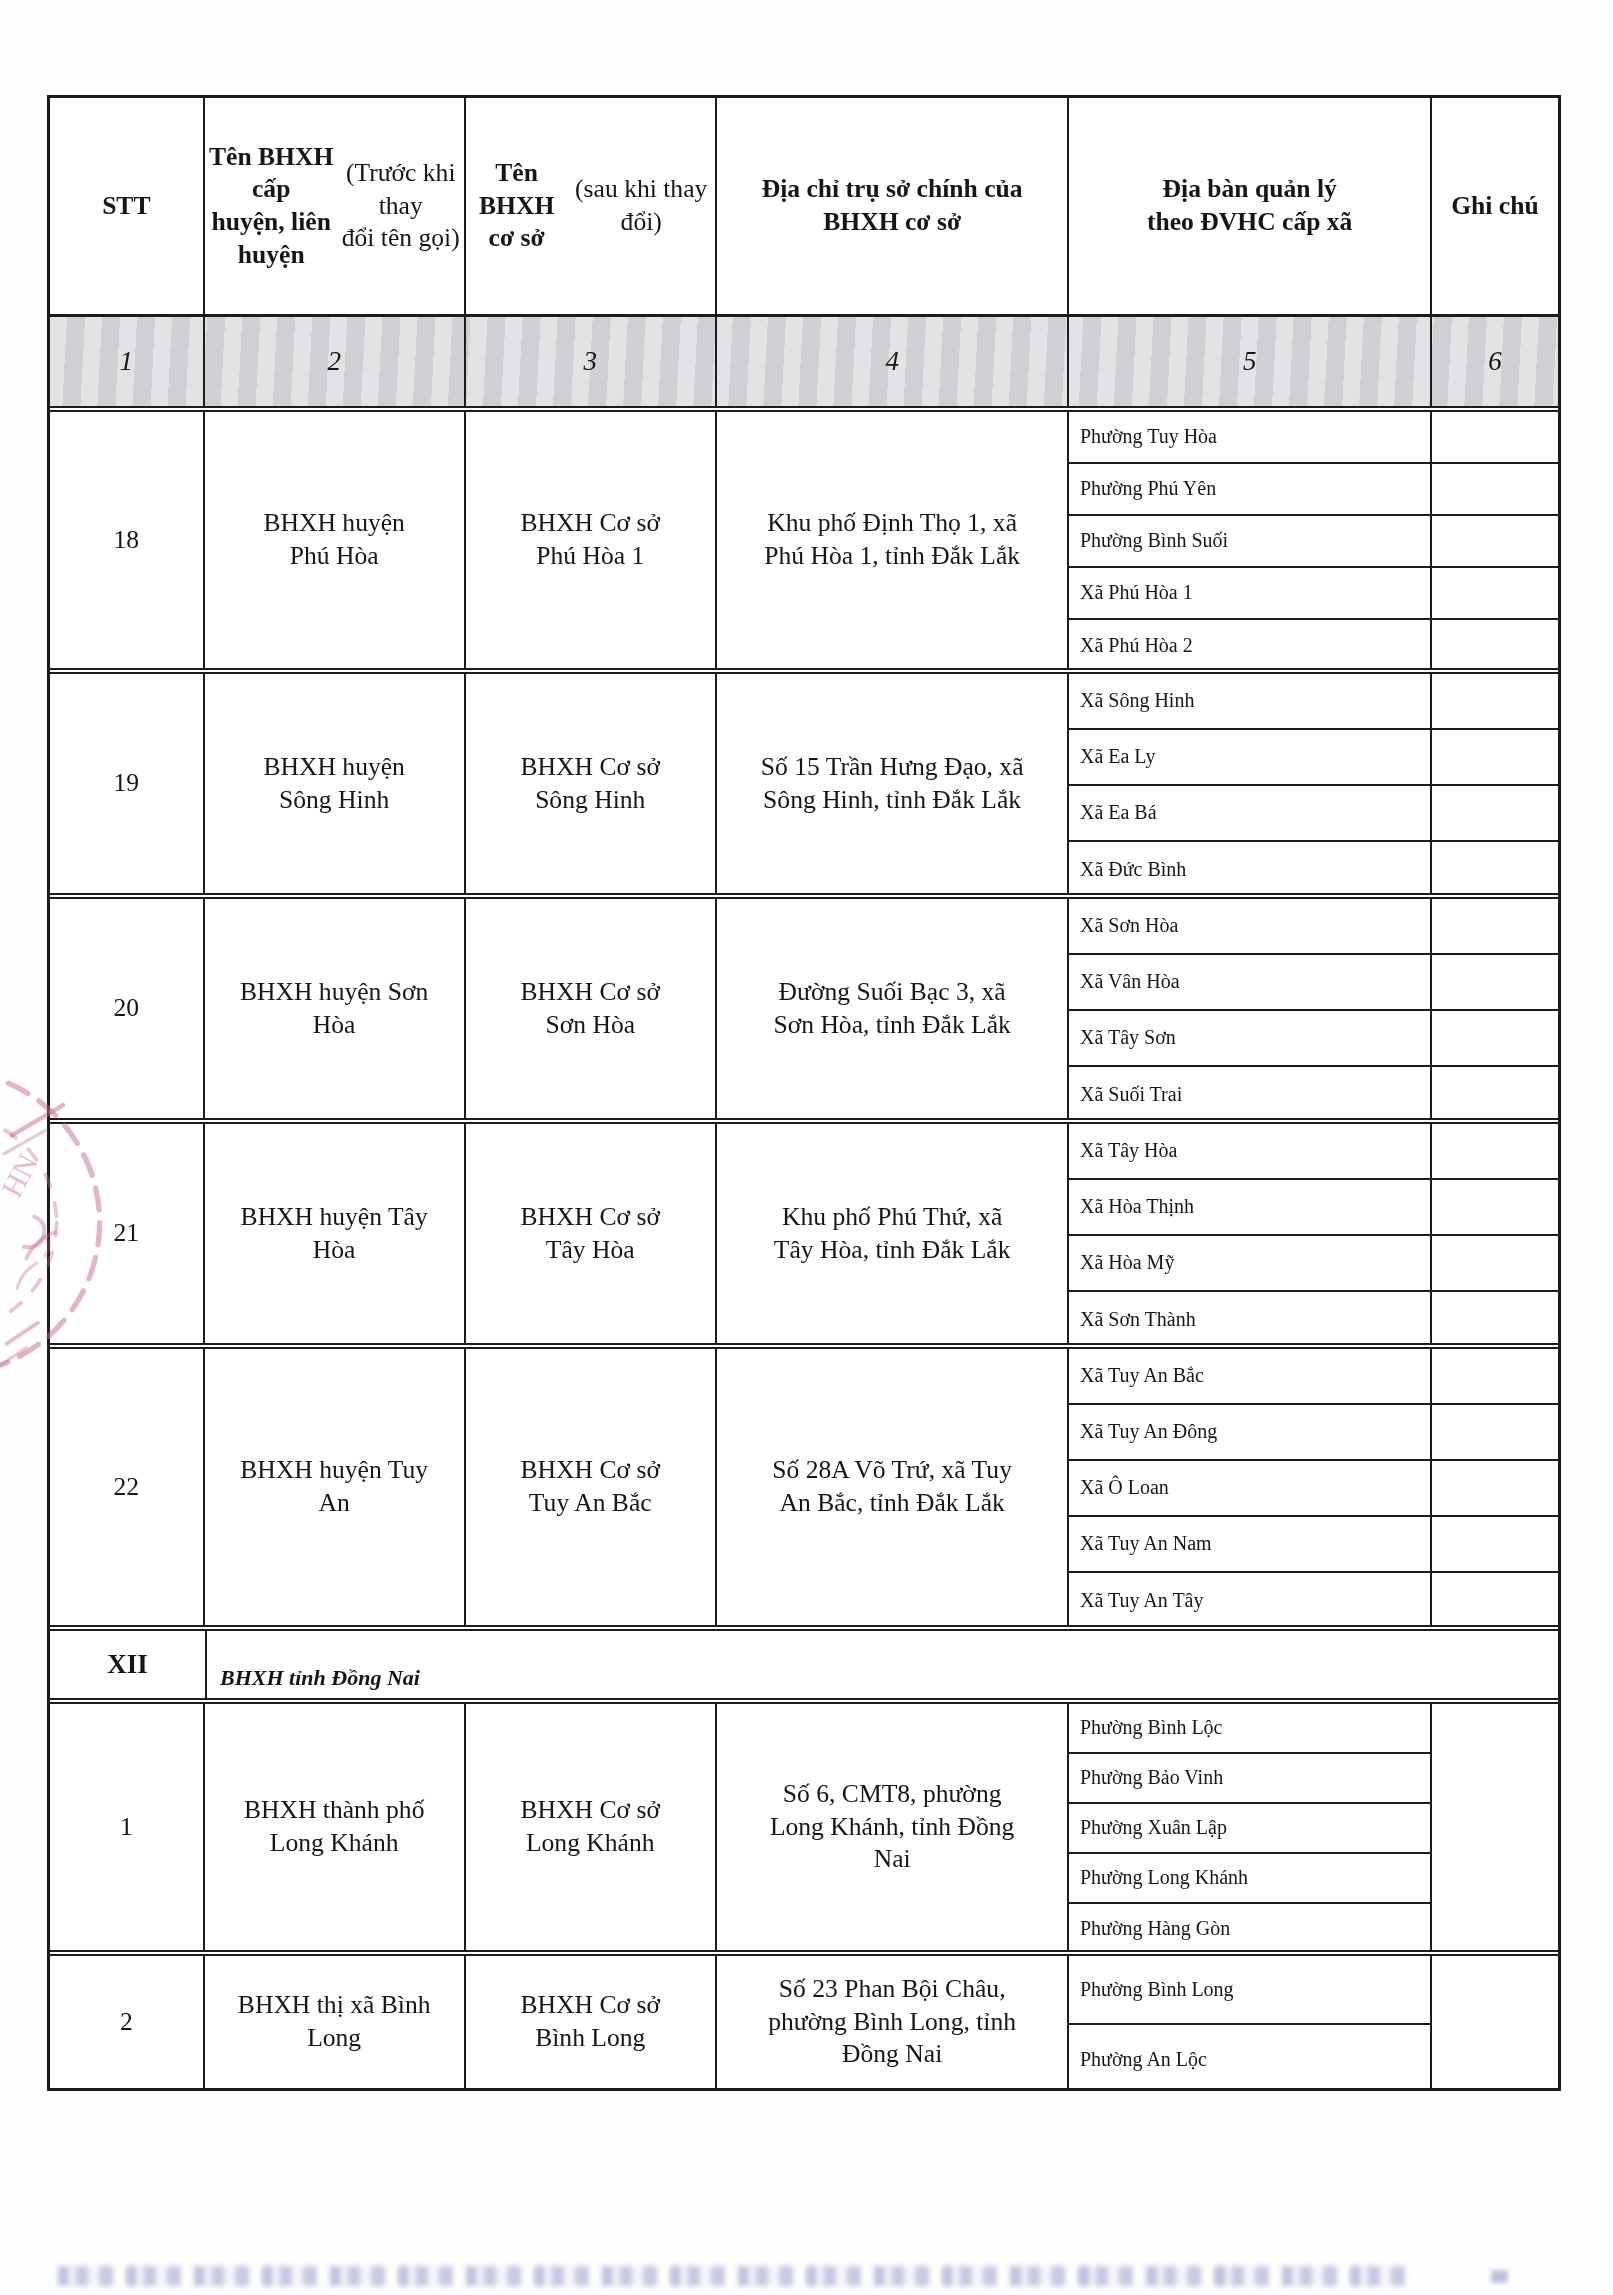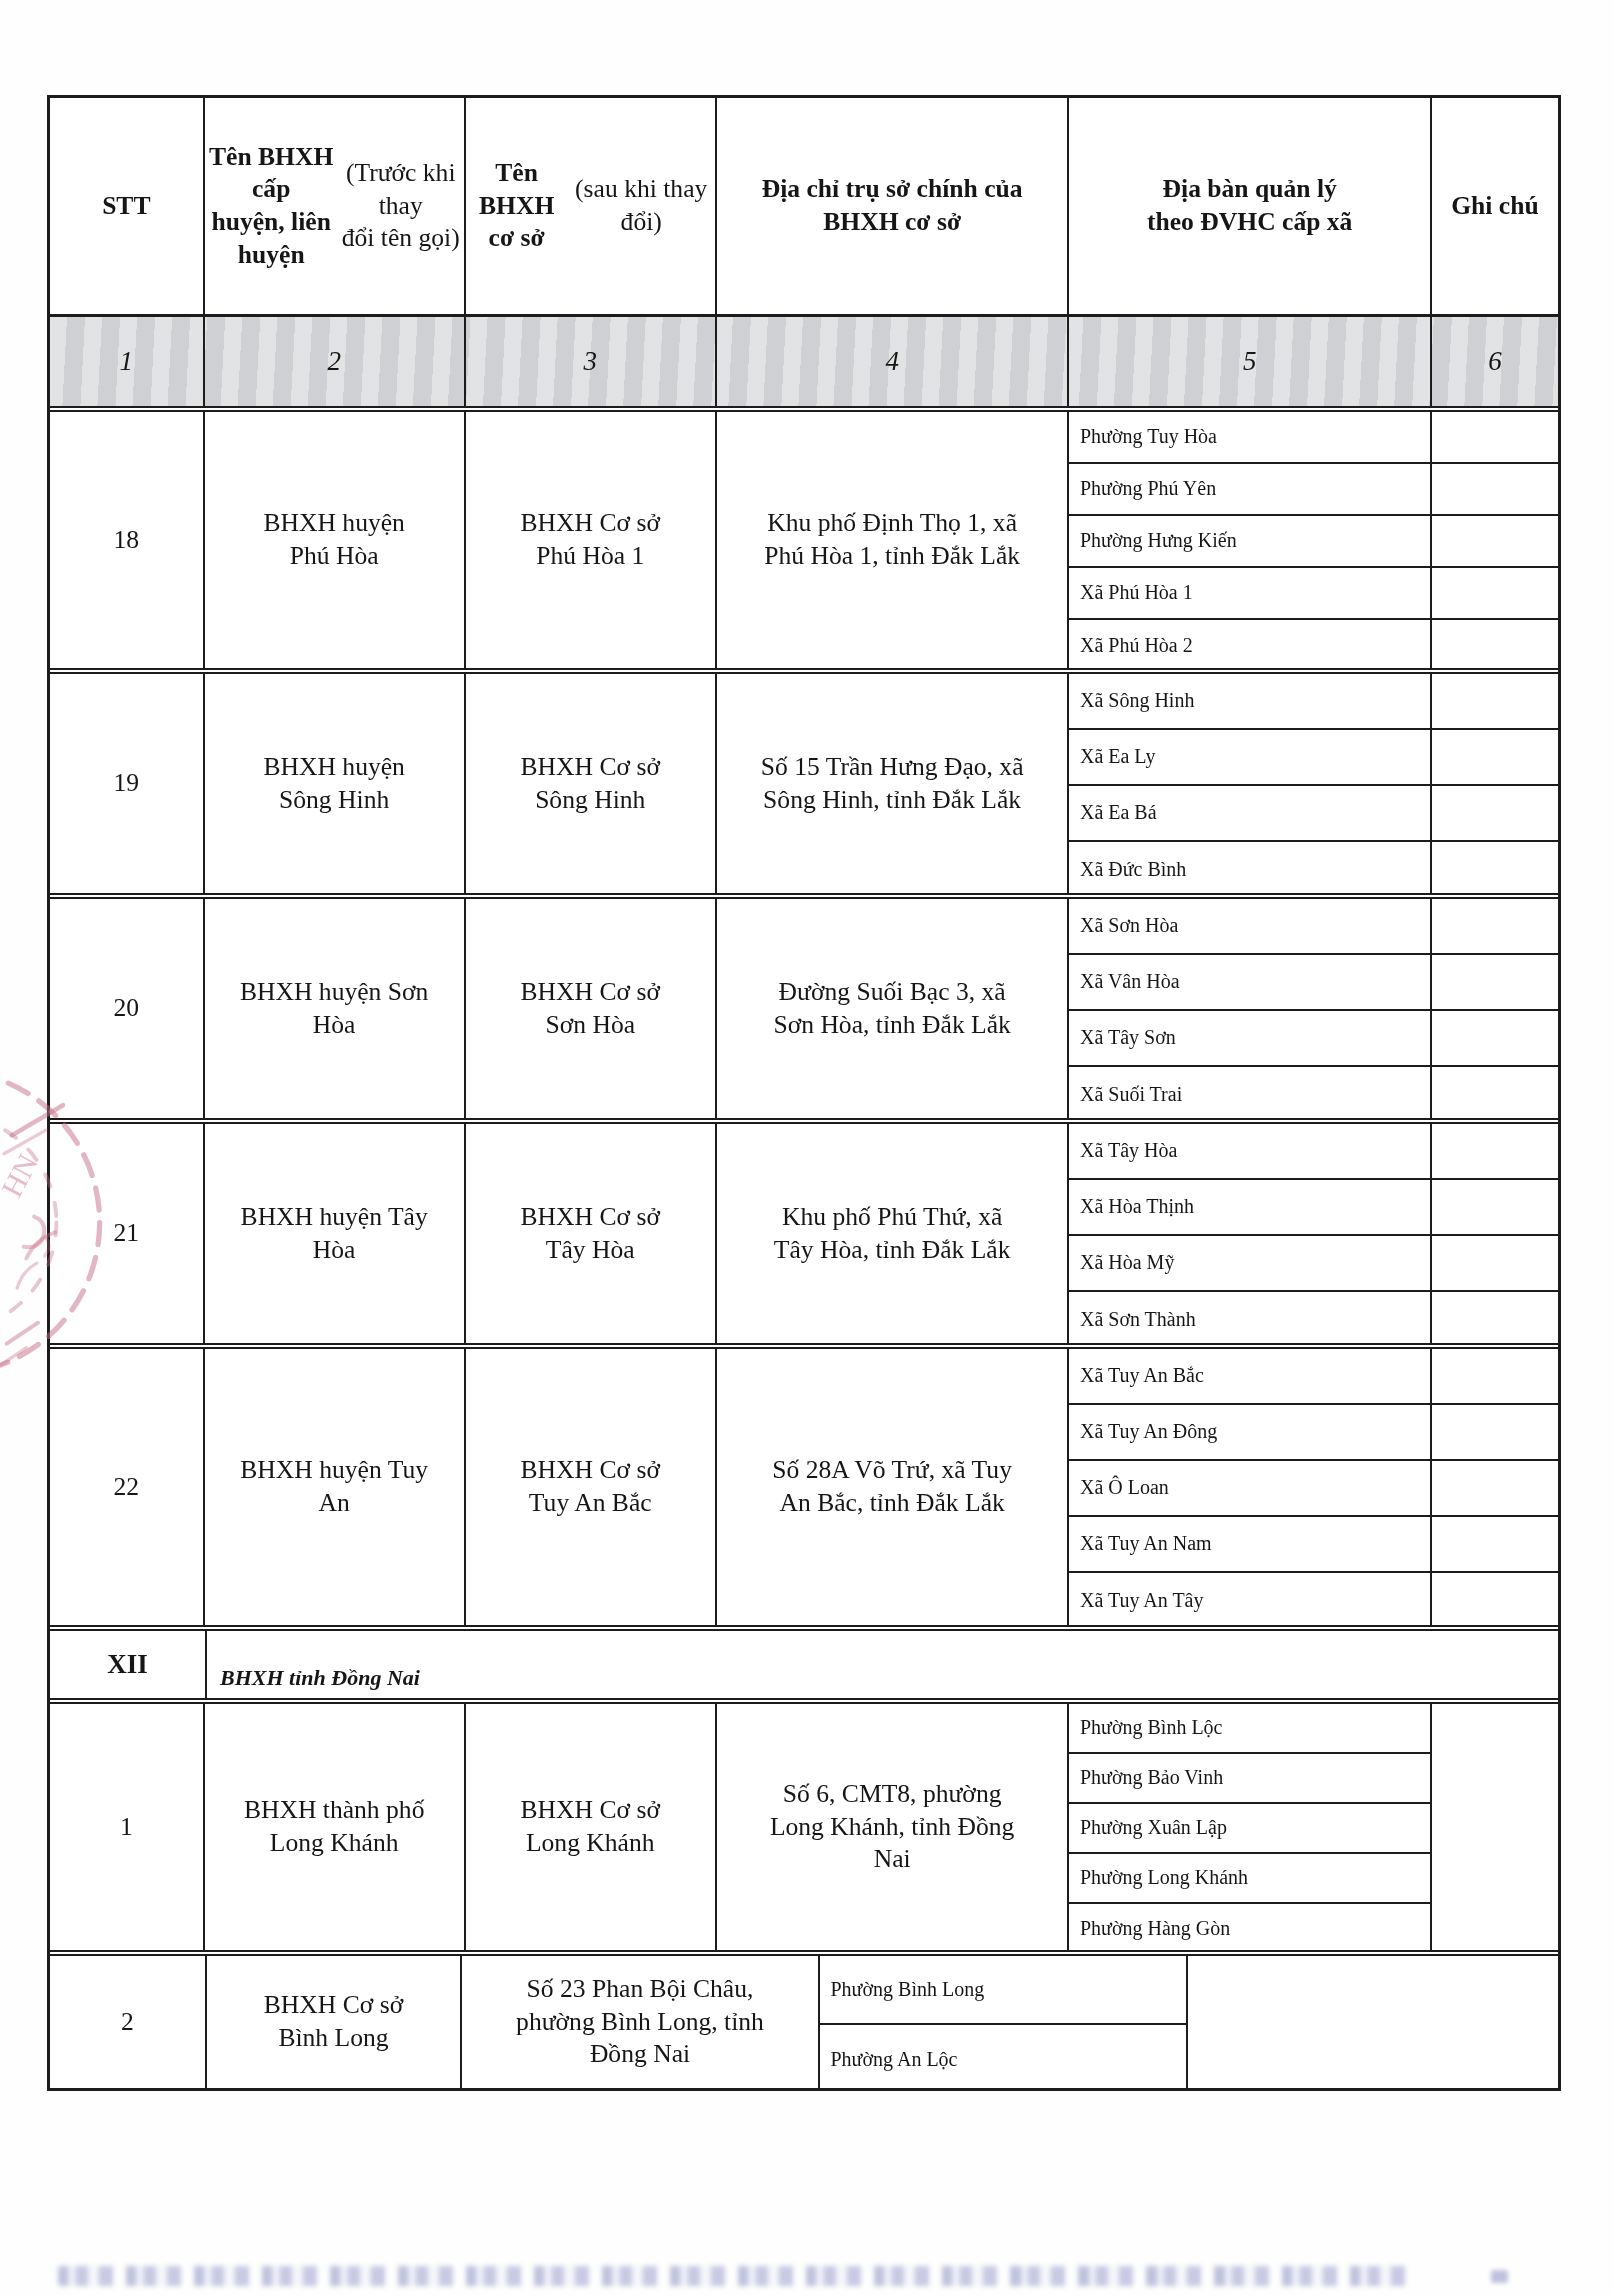--- a/index.html
+++ b/index.html
@@ -144,21 +144,21 @@
       <div class="c c1">18</div>
       <div class="c c2 pre">BHXH huyện
 Phú Hòa</div>
       <div class="c c3 pre">BHXH Cơ sở
 Phú Hòa 1</div>
       <div class="c c4 pre">Khu phố Định Thọ 1, xã
 Phú Hòa 1, tỉnh Đắk Lắk</div>
       <div class="c c5 col-stack h80">
         <div class="sub">Phường Tuy Hòa</div>
         <div class="sub">Phường Phú Yên</div>
-        <div class="sub">Phường Hưng Kiến</div>
+        <div class="sub">Phường Bình Suối</div>
         <div class="sub">Xã Phú Hòa 1</div>
         <div class="sub">Xã Phú Hòa 2</div>
       </div>
       <div class="c c6 col-stack h80">
         <div class="sub note-sub"></div>
         <div class="sub note-sub"></div>
         <div class="sub note-sub"></div>
         <div class="sub note-sub"></div>
         <div class="sub note-sub"></div>
       </div>
@@ -273,20 +273,22 @@
         <div class="sub">Phường Bảo Vinh</div>
         <div class="sub">Phường Xuân Lập</div>
         <div class="sub">Phường Long Khánh</div>
         <div class="sub">Phường Hàng Gòn</div>
       </div>
       <div class="c c6"></div>
     </div>
 
     <div class="trow detail r210">
       <div class="c c1">2</div>
+      <div class="c c2 pre">BHXH thị xã Bình
+Long</div>
       <div class="c c3 pre">BHXH Cơ sở
 Bình Long</div>
       <div class="c c4 pre">Số 23 Phan Bội Châu,
 phường Bình Long, tỉnh
 Đồng Nai</div>
       <div class="c c5 col-stack h105">
         <div class="sub">Phường Bình Long</div>
         <div class="sub">Phường An Lộc</div>
       </div>
       <div class="c c6"></div>

